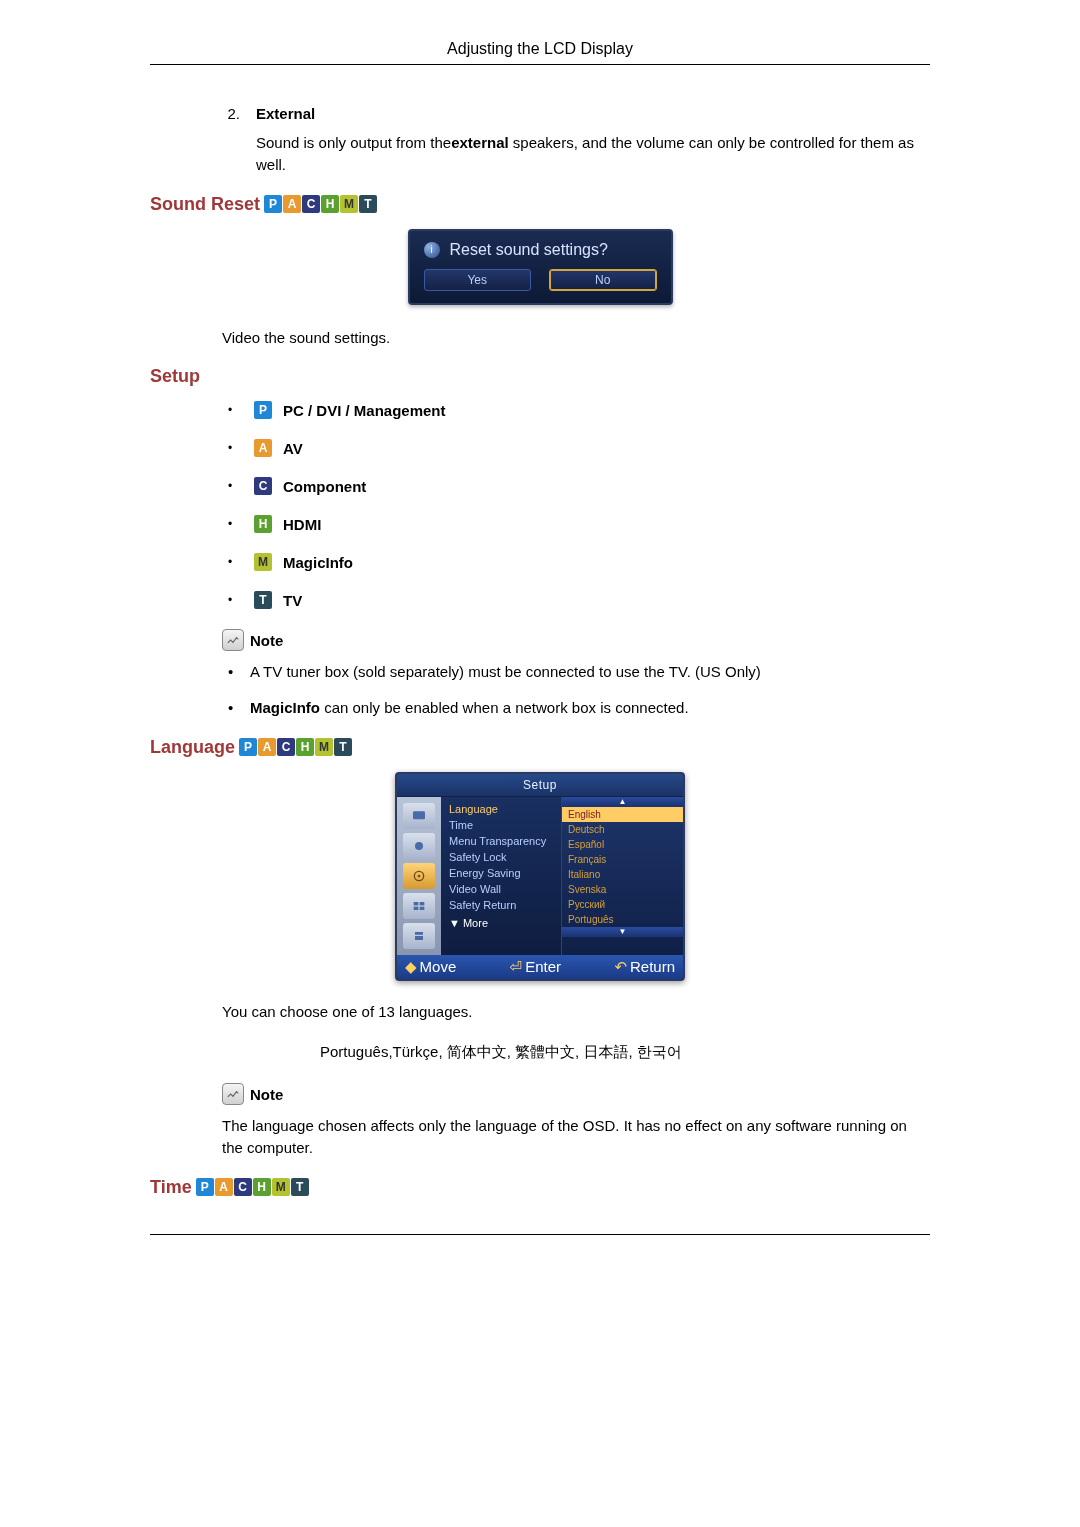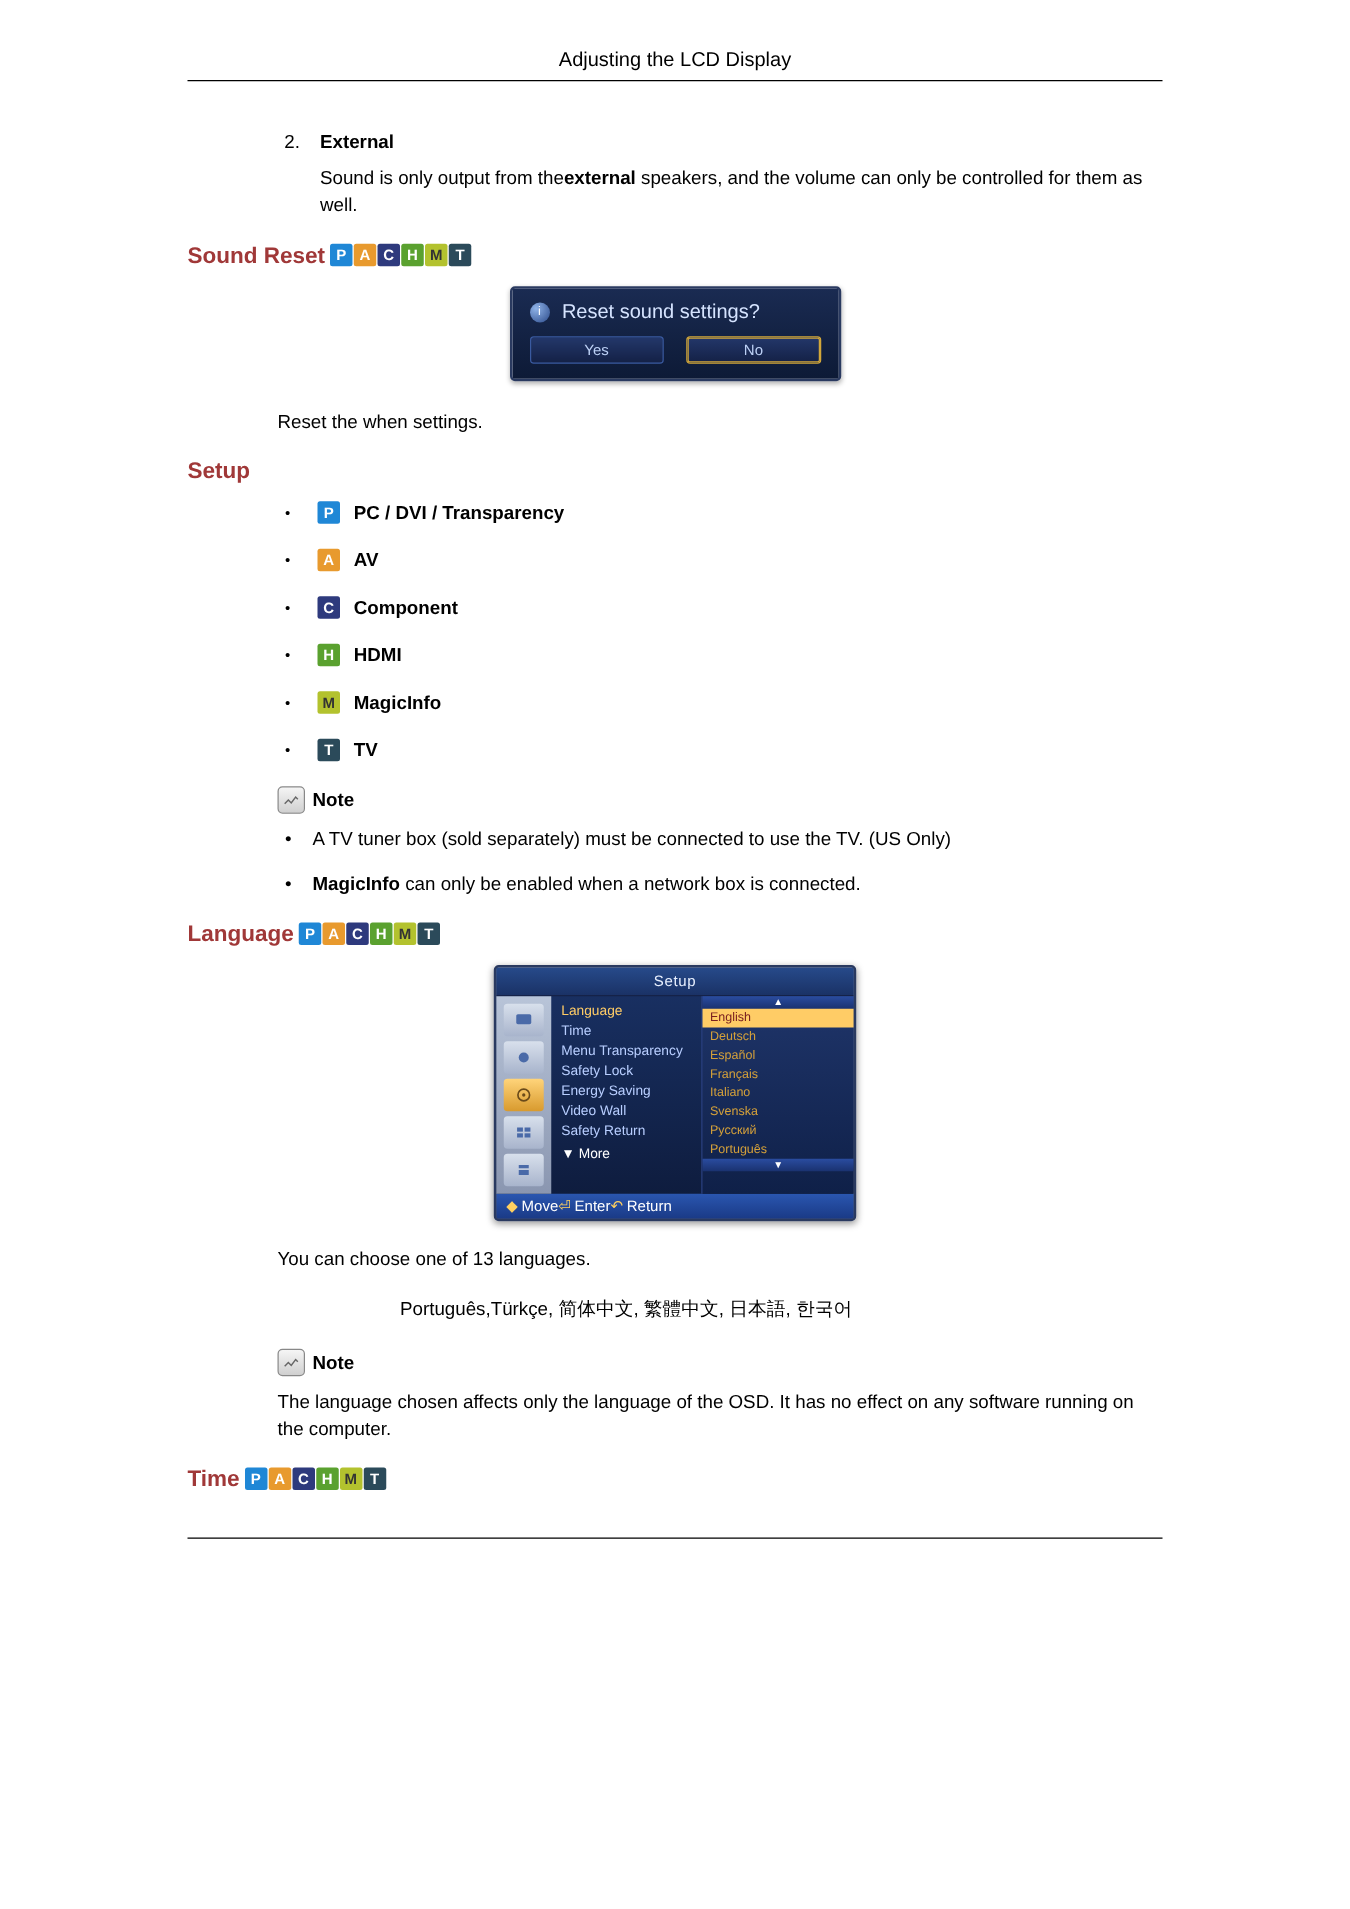--- a/index.html
+++ b/index.html
@@ -176,22 +176,22 @@
     color: #d4a03a;
   }
   .osd-right-item.sel {
     background: #ffcc66;
     color: #7a2020;
   }
   .osd-footer {
     background: linear-gradient(#2a56b0, #1a3a86);
     padding: 3px 8px;
     display: flex;
-    justify-content: flex-start;
-    font-size: 12px;
+    justify-content: space-between;
+    font-size: 15px;
     color: #fff;
   }
   .osd-footer span.k { color: #ffd060; margin-right: 3px; }
   .lang-list {
     margin: 6px 0 20px 170px;
     font-size: 15px;
     line-height: 1.5;
   }
   .bottom-rule { border-top: 1px solid #000; margin-top: 36px; }
   strong { font-weight: bold; }
@@ -230,30 +230,30 @@
       <div class="dialog-info-icon">i</div>
       <div class="dialog-q">Reset sound settings?</div>
     </div>
     <div class="dialog-row2">
       <div class="dlg-btn">Yes</div>
       <div class="dlg-btn sel">No</div>
     </div>
   </div>
 
   <div class="section-block">
-    <div class="para-left0">Reset the when settings.</div>
+    <div class="para-left0">Video the sound settings.</div>
   </div>
 
   <div class="head-red no-icons">Setup</div>
 
   <div class="section-block">
     <ul class="modes">
       <li>
         <span class="icon P">P</span>
-        <span class="mode-label">PC / DVI / Transparency</span>
+        <span class="mode-label">PC / DVI / Management</span>
       </li>
       <li>
         <span class="icon A">A</span>
         <span class="mode-label">AV</span>
       </li>
       <li>
         <span class="icon C">C</span>
         <span class="mode-label">Component</span>
       </li>
       <li>

